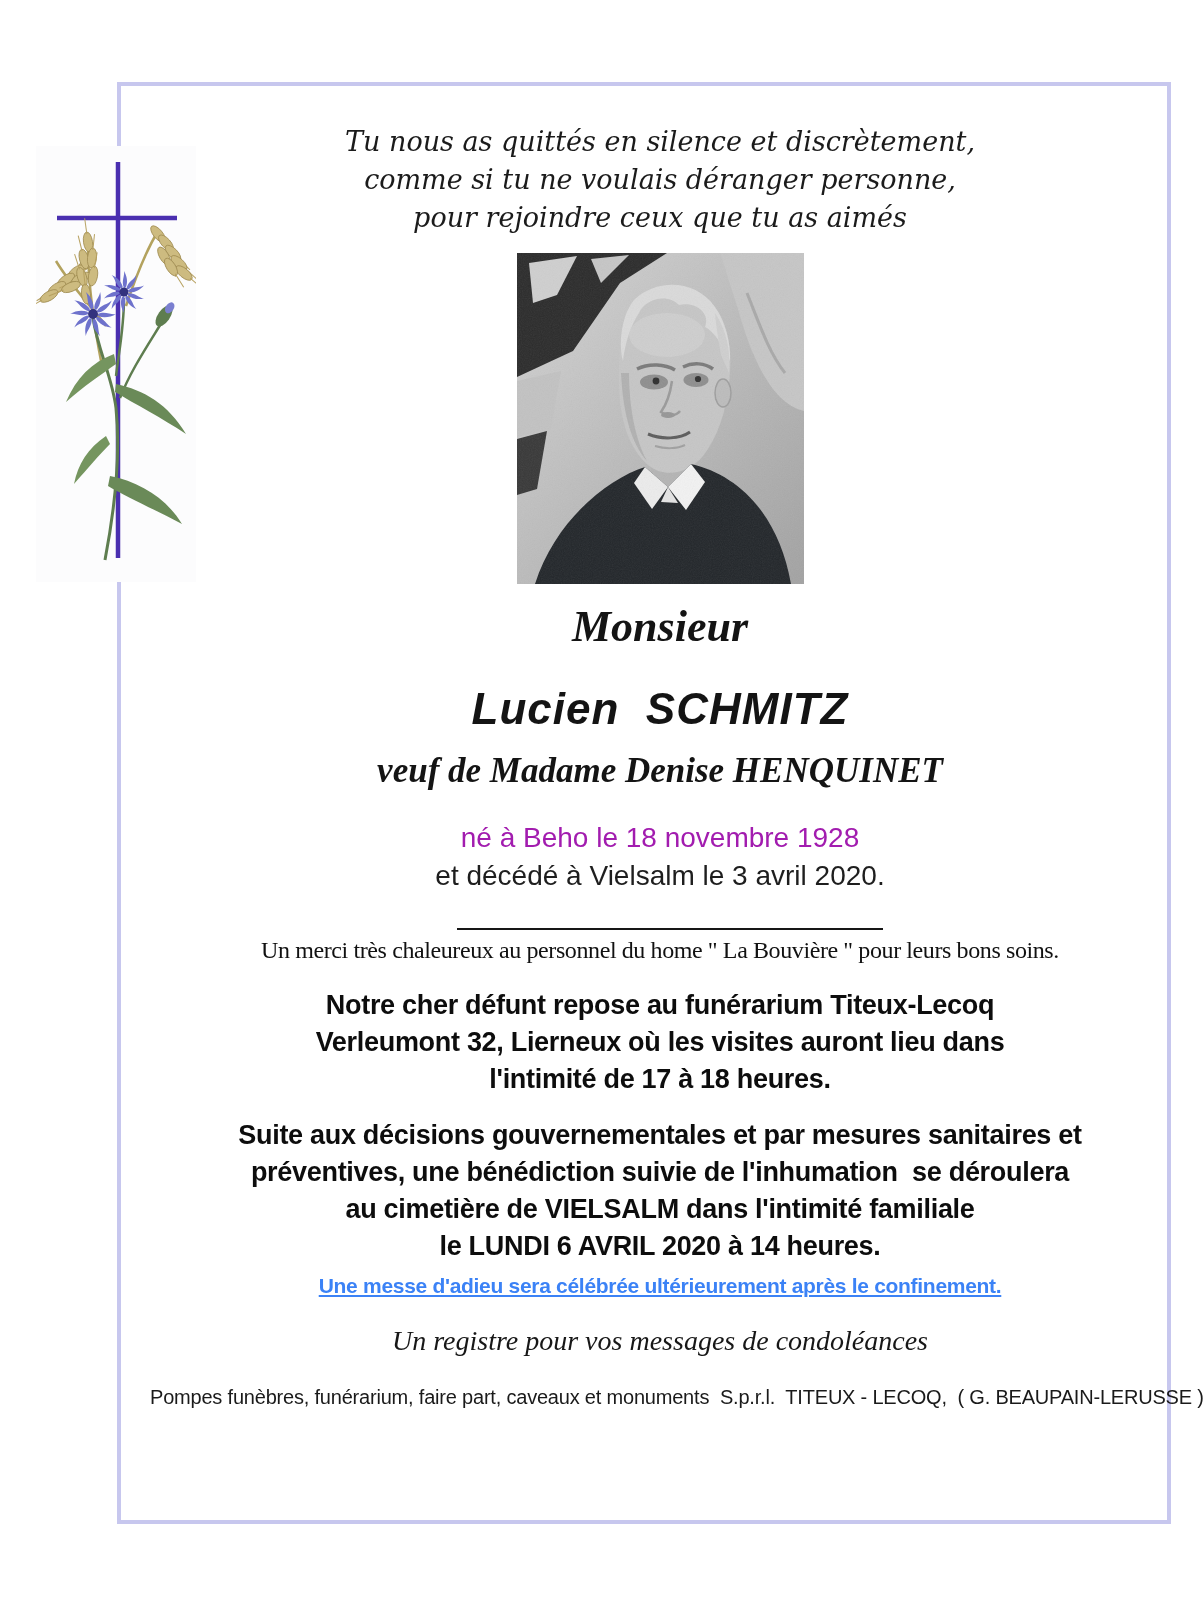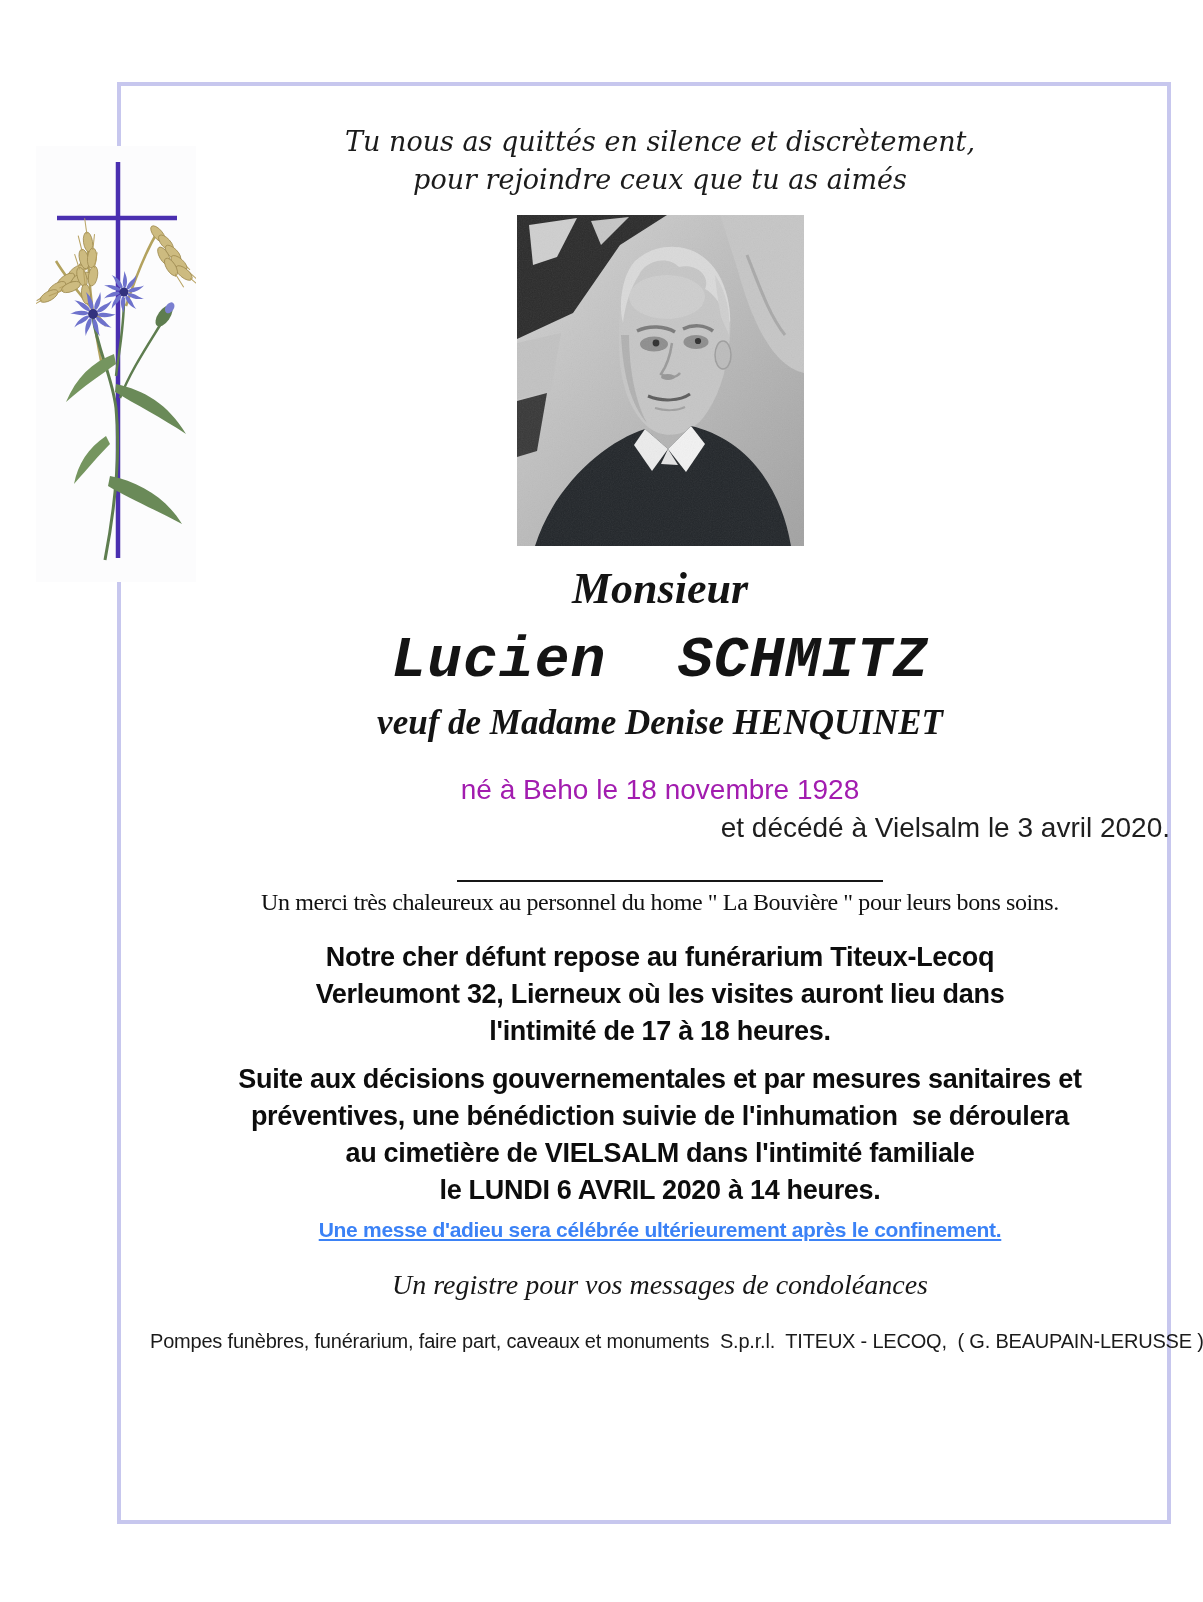--- a/index.html
+++ b/index.html
@@ -17,32 +17,32 @@
   
   .content{position:absolute;left:150px;top:82px;width:1020px;text-align:center;z-index:2;}
   .content div[data-bind]{white-space:pre;}
 
   .epigraph{margin-top:41px;font-family:"DejaVu Serif",serif;font-style:italic;
             font-size:27px;line-height:38px;color:#1b1b1b;}
   .photo{margin:16px auto 0 auto;width:287px;height:331px;display:block;}
   .intro{margin-top:21px;font-size:22px;line-height:34px;color:#222;}
   .title-monsieur{margin-top:17px;font-family:"Liberation Serif",serif;
                   font-weight:bold;font-style:italic;font-size:44px;line-height:52px;}
-  .name{margin-top:11px;font-family:Liberation Mono, monospace;font-weight:bold;
-        font-style:italic;font-size:58px;line-height:70px;letter-spacing:1px;}
+  .name{margin-top:21px;font-family:Liberation Sans, sans-serif;font-weight:bold;
+        font-style:italic;font-size:44px;line-height:70px;letter-spacing:1px;}
   .relation{margin-top:5px;font-family:"Liberation Serif",serif;font-weight:bold;
             font-style:italic;font-size:35px;line-height:44px;}
   .birth{margin-top:26px;font-size:28px;line-height:38px;color:#a21caf;}
-  .death{margin-top:0;font-size:28px;line-height:38px;color:#1e1e1e;text-align:right;}
+  .death{margin-top:0;font-size:28px;line-height:38px;color:#1e1e1e;}
   .divider{margin:33px 0 0 307px;width:426px;height:0;border-top:2px solid #161616;}
   .thanks{margin-top:4px;font-family:"Liberation Serif",serif;font-size:24px;
           line-height:32px;letter-spacing:-0.4px;color:#111;}
   .bold-block{font-weight:bold;font-size:27px;line-height:37px;letter-spacing:-0.3px;color:#0d0d0d;}
   .block1{margin-top:21px;}
-  .block2{margin-top:11px;}
+  .block2{margin-top:19px;}
   .mass{margin-top:2px;font-weight:bold;font-size:21px;line-height:37px;
         letter-spacing:-0.3px;text-decoration:underline;color:#3b82f6;}
   .condolences{margin-top:18px;font-family:"Liberation Serif",serif;font-style:italic;
                font-size:28px;line-height:37px;color:#171717;}
   .footer{margin-top:25px;font-size:20px;line-height:26px;letter-spacing:-0.2px;color:#1a1a1a;}
 </style>
 </head>
 <body>
 
 <div class="frame"></div>
@@ -129,20 +129,21 @@
       <ellipse rx="6" ry="12" fill="#5e7d4f"></ellipse>
       <ellipse cy="-10" rx="4" ry="6" fill="#7a7fd0"></ellipse>
     </g>
   </svg>
 </div>
 
 <div class="content">
 
   <div class="epigraph">
     <div data-bind="epigraph.lines.0">Tu nous as quittés en silence et discrètement,</div>
+    <div data-bind="epigraph.lines.1">comme si tu ne voulais déranger personne,</div>
     <div data-bind="epigraph.lines.2">pour rejoindre ceux que tu as aimés</div>
   </div>
 
   <svg class="photo" viewBox="0 0 287 331" xmlns="http://www.w3.org/2000/svg">
     <defs>
       <linearGradient id="pbg" x1="0" y1="0" x2="1" y2="1">
         <stop offset="0" stop-color="#d4d4d4"></stop>
           <stop offset="1" stop-color="#a2a2a2"></stop>
       </linearGradient>
       <filter id="grainf" x="0" y="0" width="100%" height="100%">

